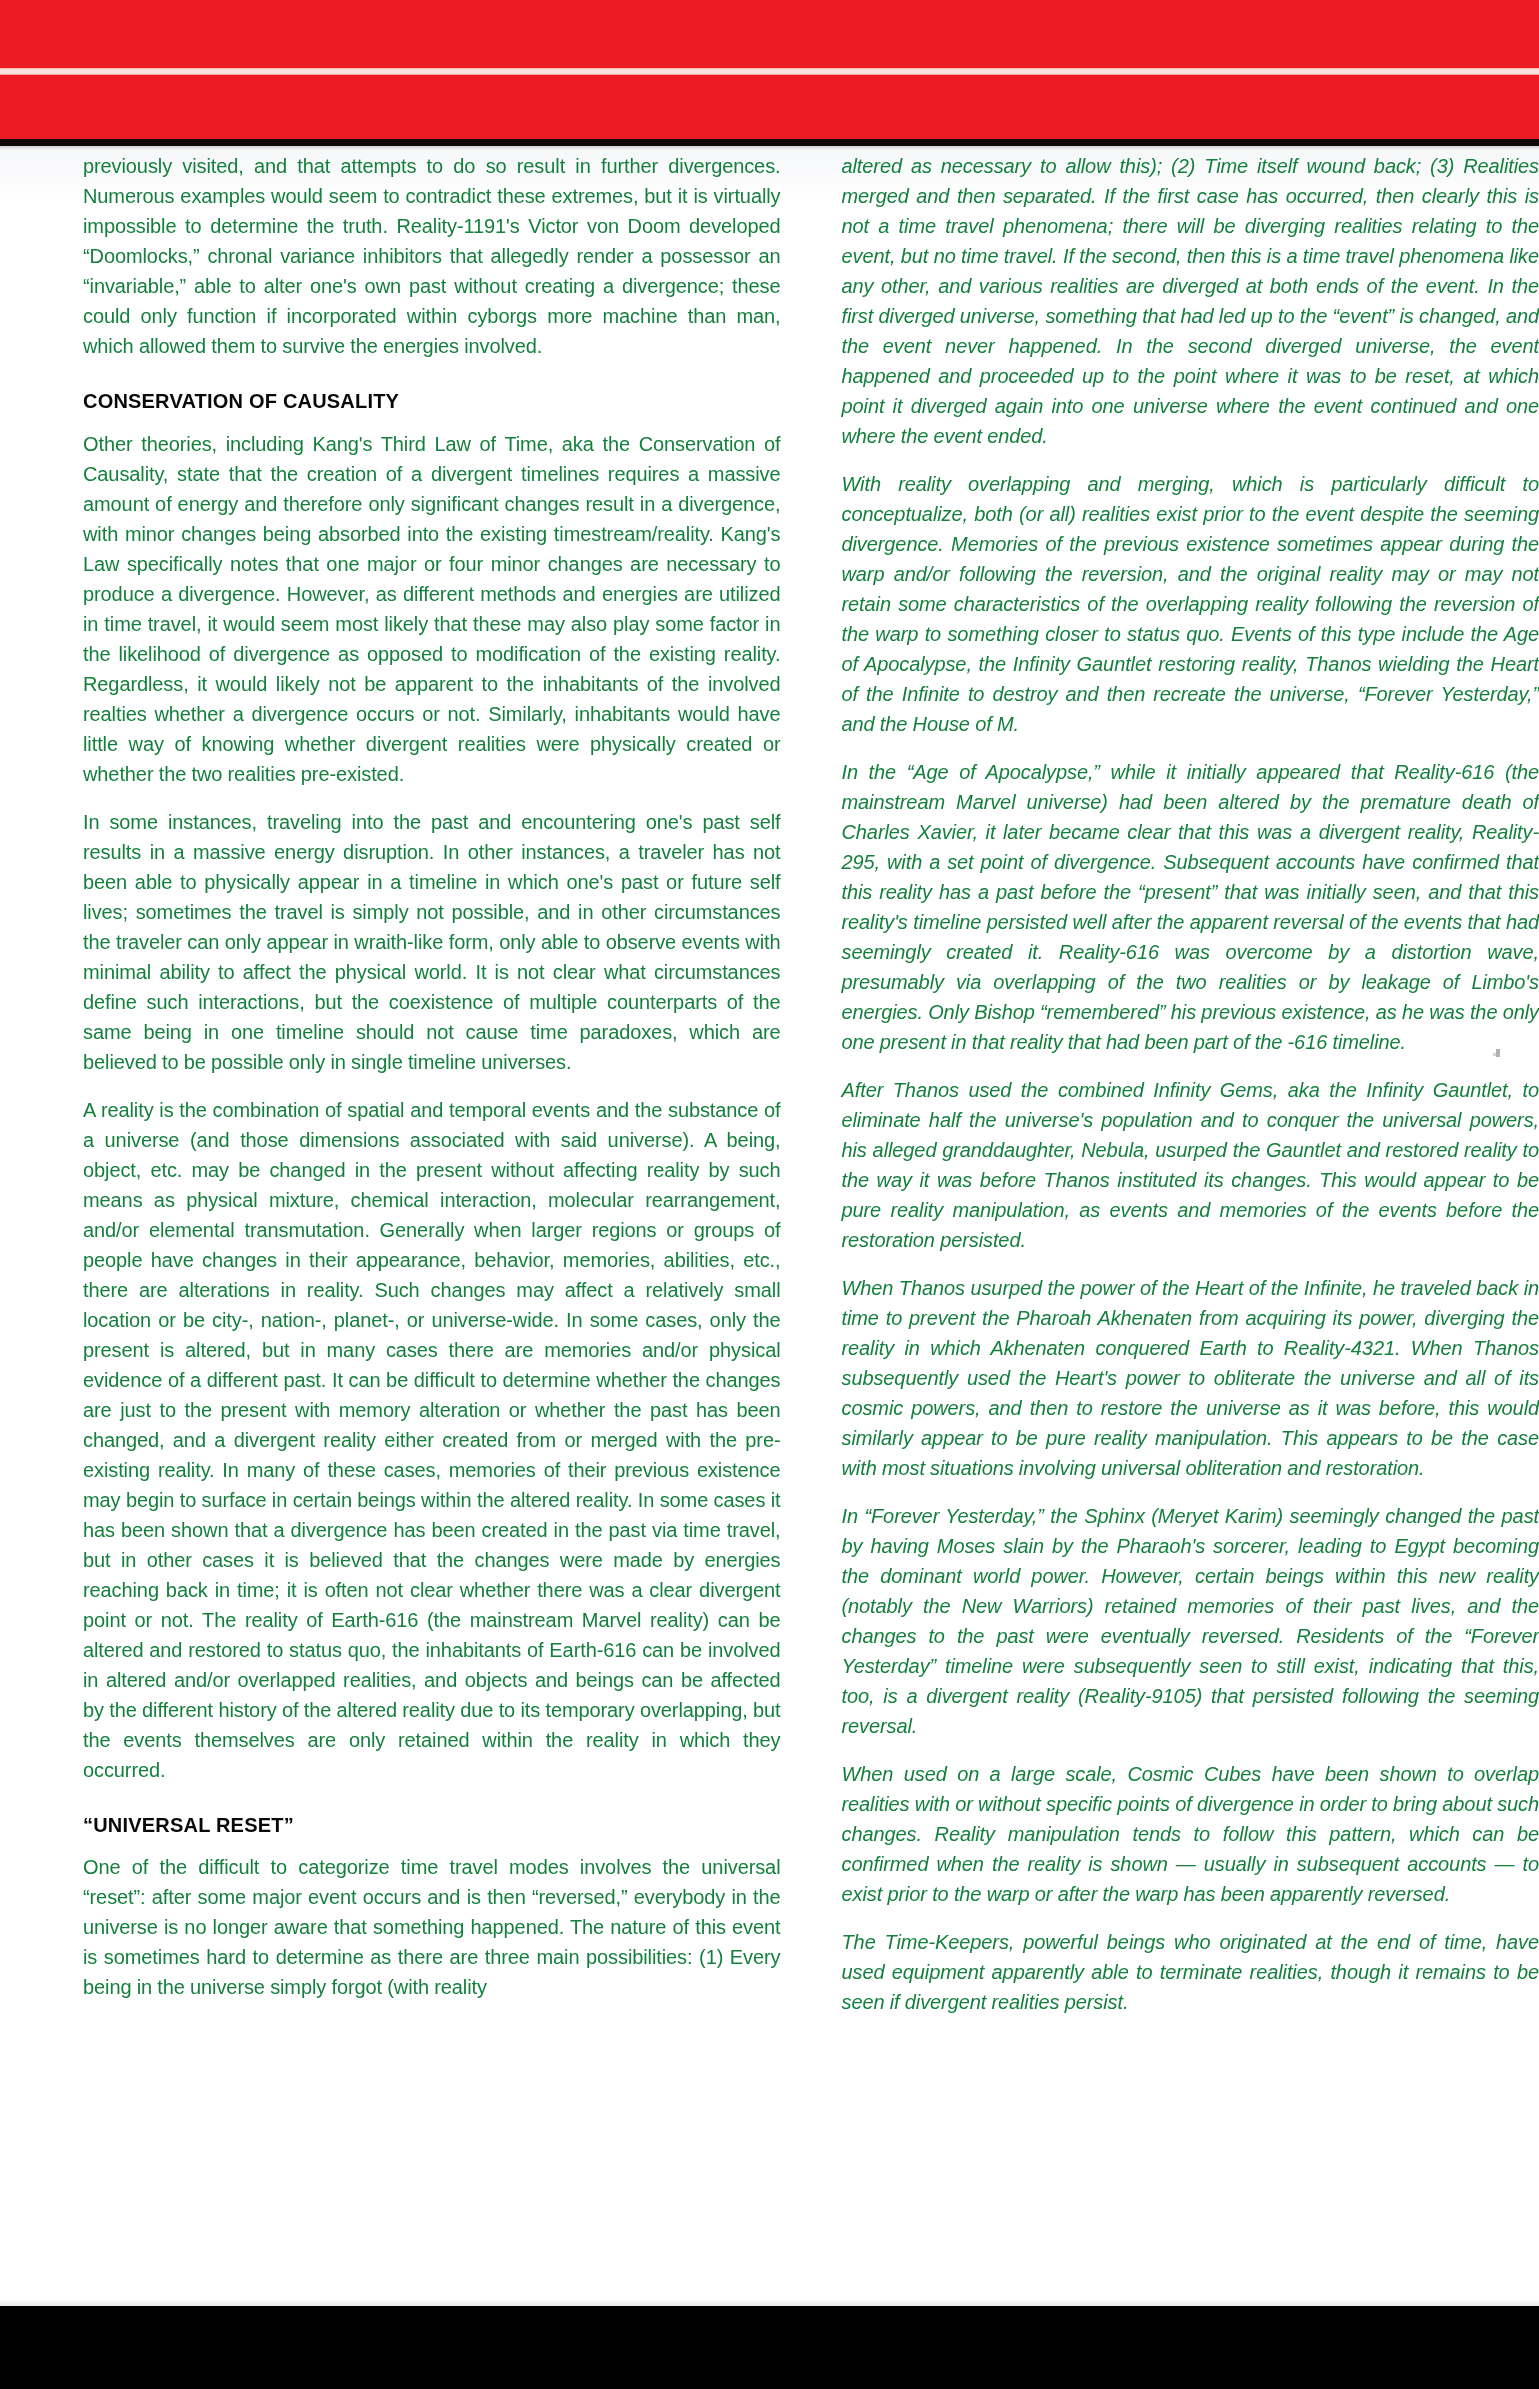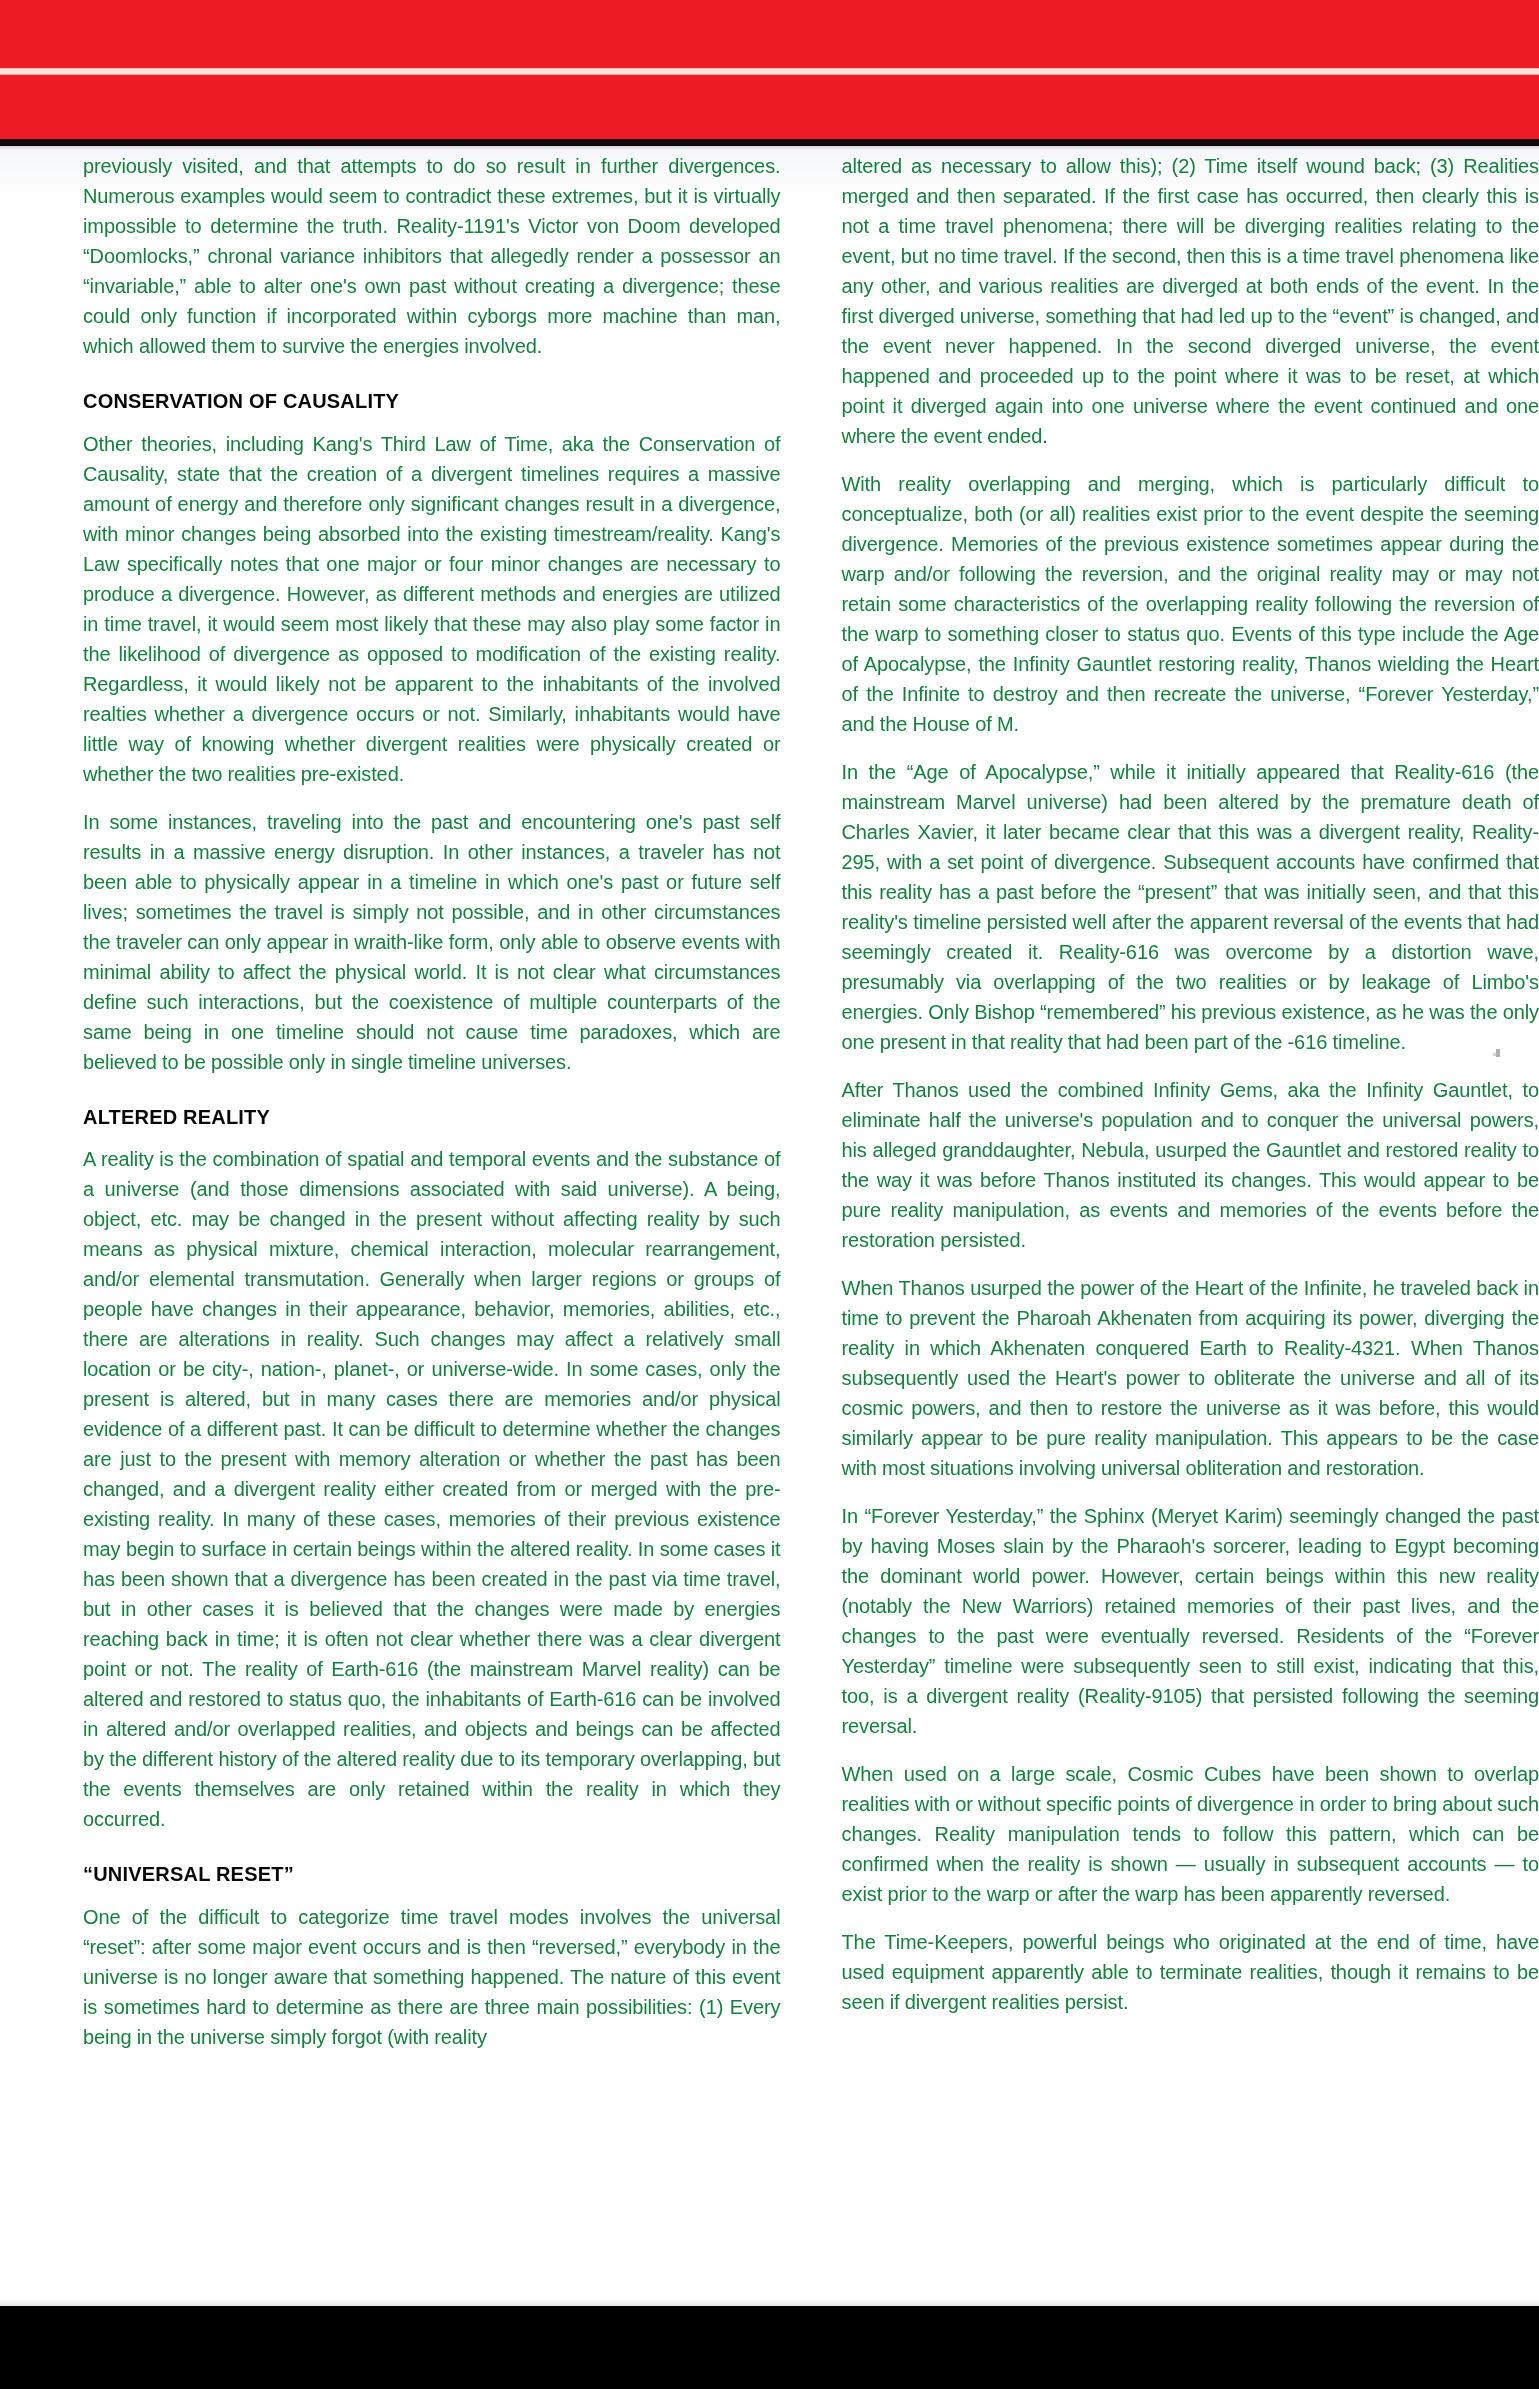--- a/index.html
+++ b/index.html
@@ -78,21 +78,21 @@
     width: 1539px;
     height: 2146px;
     display: flex;
     gap: 0px;
   }
   .column {
     width: 698px;
     box-sizing: border-box;
   }
   #col-left  { margin-left: 83px; }
-  #col-right { margin-left: 61px; }
+  #col-right { margin-left: 61px; font-style: italic; }
 
   p.body {
     margin: 0 0 18px 0;
     font-size: 20px;
     line-height: 30px;
     text-align: justify;
     color: #15803d;
     letter-spacing: -0.1px;
     word-spacing: -0.2px;
   }
@@ -137,21 +137,20 @@
   <div id="banner-rule-fade"></div>
 
   <div id="paper-tint"></div>
 
   <div id="content">
     <div class="column" id="col-left">
         <p class="body">previously visited, and that attempts to do so result in further divergences. Numerous examples would seem to contradict these extremes, but it is virtually impossible to determine the truth. Reality-1191's Victor von Doom developed “Doomlocks,” chronal variance inhibitors that allegedly render a possessor an “invariable,” able to alter one's own past without creating a divergence; these could only function if incorporated within cyborgs more machine than man, which allowed them to survive the energies involved.</p>
         <h2 class="section">CONSERVATION OF CAUSALITY</h2>
         <p class="body">Other theories, including Kang's Third Law of Time, aka the Conservation of Causality, state that the creation of a divergent timelines requires a massive amount of energy and therefore only significant changes result in a divergence, with minor changes being absorbed into the existing timestream/reality. Kang's Law specifically notes that one major or four minor changes are necessary to produce a divergence. However, as different methods and energies are utilized in time travel, it would seem most likely that these may also play some factor in the likelihood of divergence as opposed to modification of the existing reality. Regardless, it would likely not be apparent to the inhabitants of the involved realties whether a divergence occurs or not. Similarly, inhabitants would have little way of knowing whether divergent realities were physically created or whether the two realities pre-existed.</p>
         <p class="body">In some instances, traveling into the past and encountering one's past self results in a massive energy disruption. In other instances, a traveler has not been able to physically appear in a timeline in which one's past or future self lives; sometimes the travel is simply not possible, and in other circumstances the traveler can only appear in wraith-like form, only able to observe events with minimal ability to affect the physical world. It is not clear what circumstances define such interactions, but the coexistence of multiple counterparts of the same being in one timeline should not cause time paradoxes, which are believed to be possible only in single timeline universes.</p>
-        <h2 class="section">ALTERED REALITY</h2>
         <p class="body">A reality is the combination of spatial and temporal events and the substance of a universe (and those dimensions associated with said universe). A being, object, etc. may be changed in the present without affecting reality by such means as physical mixture, chemical interaction, molecular rearrangement, and/or elemental transmutation. Generally when larger regions or groups of people have changes in their appearance, behavior, memories, abilities, etc., there are alterations in reality. Such changes may affect a relatively small location or be city-, nation-, planet-, or universe-wide. In some cases, only the present is altered, but in many cases there are memories and/or physical evidence of a different past. It can be difficult to determine whether the changes are just to the present with memory alteration or whether the past has been changed, and a divergent reality either created from or merged with the pre-existing reality. In many of these cases, memories of their previous existence may begin to surface in certain beings within the altered reality. In some cases it has been shown that a divergence has been created in the past via time travel, but in other cases it is believed that the changes were made by energies reaching back in time; it is often not clear whether there was a clear divergent point or not. The reality of Earth-616 (the mainstream Marvel reality) can be altered and restored to status quo, the inhabitants of Earth-616 can be involved in altered and/or overlapped realities, and objects and beings can be affected by the different history of the altered reality due to its temporary overlapping, but the events themselves are only retained within the reality in which they occurred.</p>
         <h2 class="section">“UNIVERSAL RESET”</h2>
         <p class="body">One of the difficult to categorize time travel modes involves the universal “reset”: after some major event occurs and is then “reversed,” everybody in the universe is no longer aware that something happened. The nature of this event is sometimes hard to determine as there are three main possibilities: (1) Every being in the universe simply forgot (with reality</p>
       </div>
     <div class="column" id="col-right">
         <p class="body">altered as necessary to allow this); (2) Time itself wound back; (3) Realities merged and then separated. If the first case has occurred, then clearly this is not a time travel phenomena; there will be diverging realities relating to the event, but no time travel. If the second, then this is a time travel phenomena like any other, and various realities are diverged at both ends of the event. In the first diverged universe, something that had led up to the “event” is changed, and the event never happened. In the second diverged universe, the event happened and proceeded up to the point where it was to be reset, at which point it diverged again into one universe where the event continued and one where the event ended.</p>
         <p class="body">With reality overlapping and merging, which is particularly difficult to conceptualize, both (or all) realities exist prior to the event despite the seeming divergence. Memories of the previous existence sometimes appear during the warp and/or following the reversion, and the original reality may or may not retain some characteristics of the overlapping reality following the reversion of the warp to something closer to status quo. Events of this type include the Age of Apocalypse, the Infinity Gauntlet restoring reality, Thanos wielding the Heart of the Infinite to destroy and then recreate the universe, “Forever Yesterday,” and the House of M.</p>
         <p class="body">In the “Age of Apocalypse,” while it initially appeared that Reality-616 (the mainstream Marvel universe) had been altered by the premature death of Charles Xavier, it later became clear that this was a divergent reality, Reality-295, with a set point of divergence. Subsequent accounts have confirmed that this reality has a past before the “present” that was initially seen, and that this reality's timeline persisted well after the apparent reversal of the events that had seemingly created it. Reality-616 was overcome by a distortion wave, presumably via overlapping of the two realities or by leakage of Limbo's energies. Only Bishop “remembered” his previous existence, as he was the only one present in that reality that had been part of the -616 timeline.</p>
         <p class="body">After Thanos used the combined Infinity Gems, aka the Infinity Gauntlet, to eliminate half the universe's population and to conquer the universal powers, his alleged granddaughter, Nebula, usurped the Gauntlet and restored reality to the way it was before Thanos instituted its changes. This would appear to be pure reality manipulation, as events and memories of the events before the restoration persisted.</p>
         <p class="body">When Thanos usurped the power of the Heart of the Infinite, he traveled back in time to prevent the Pharoah Akhenaten from acquiring its power, diverging the reality in which Akhenaten conquered Earth to Reality-4321. When Thanos subsequently used the Heart's power to obliterate the universe and all of its cosmic powers, and then to restore the universe as it was before, this would similarly appear to be pure reality manipulation. This appears to be the case with most situations involving universal obliteration and restoration.</p>

